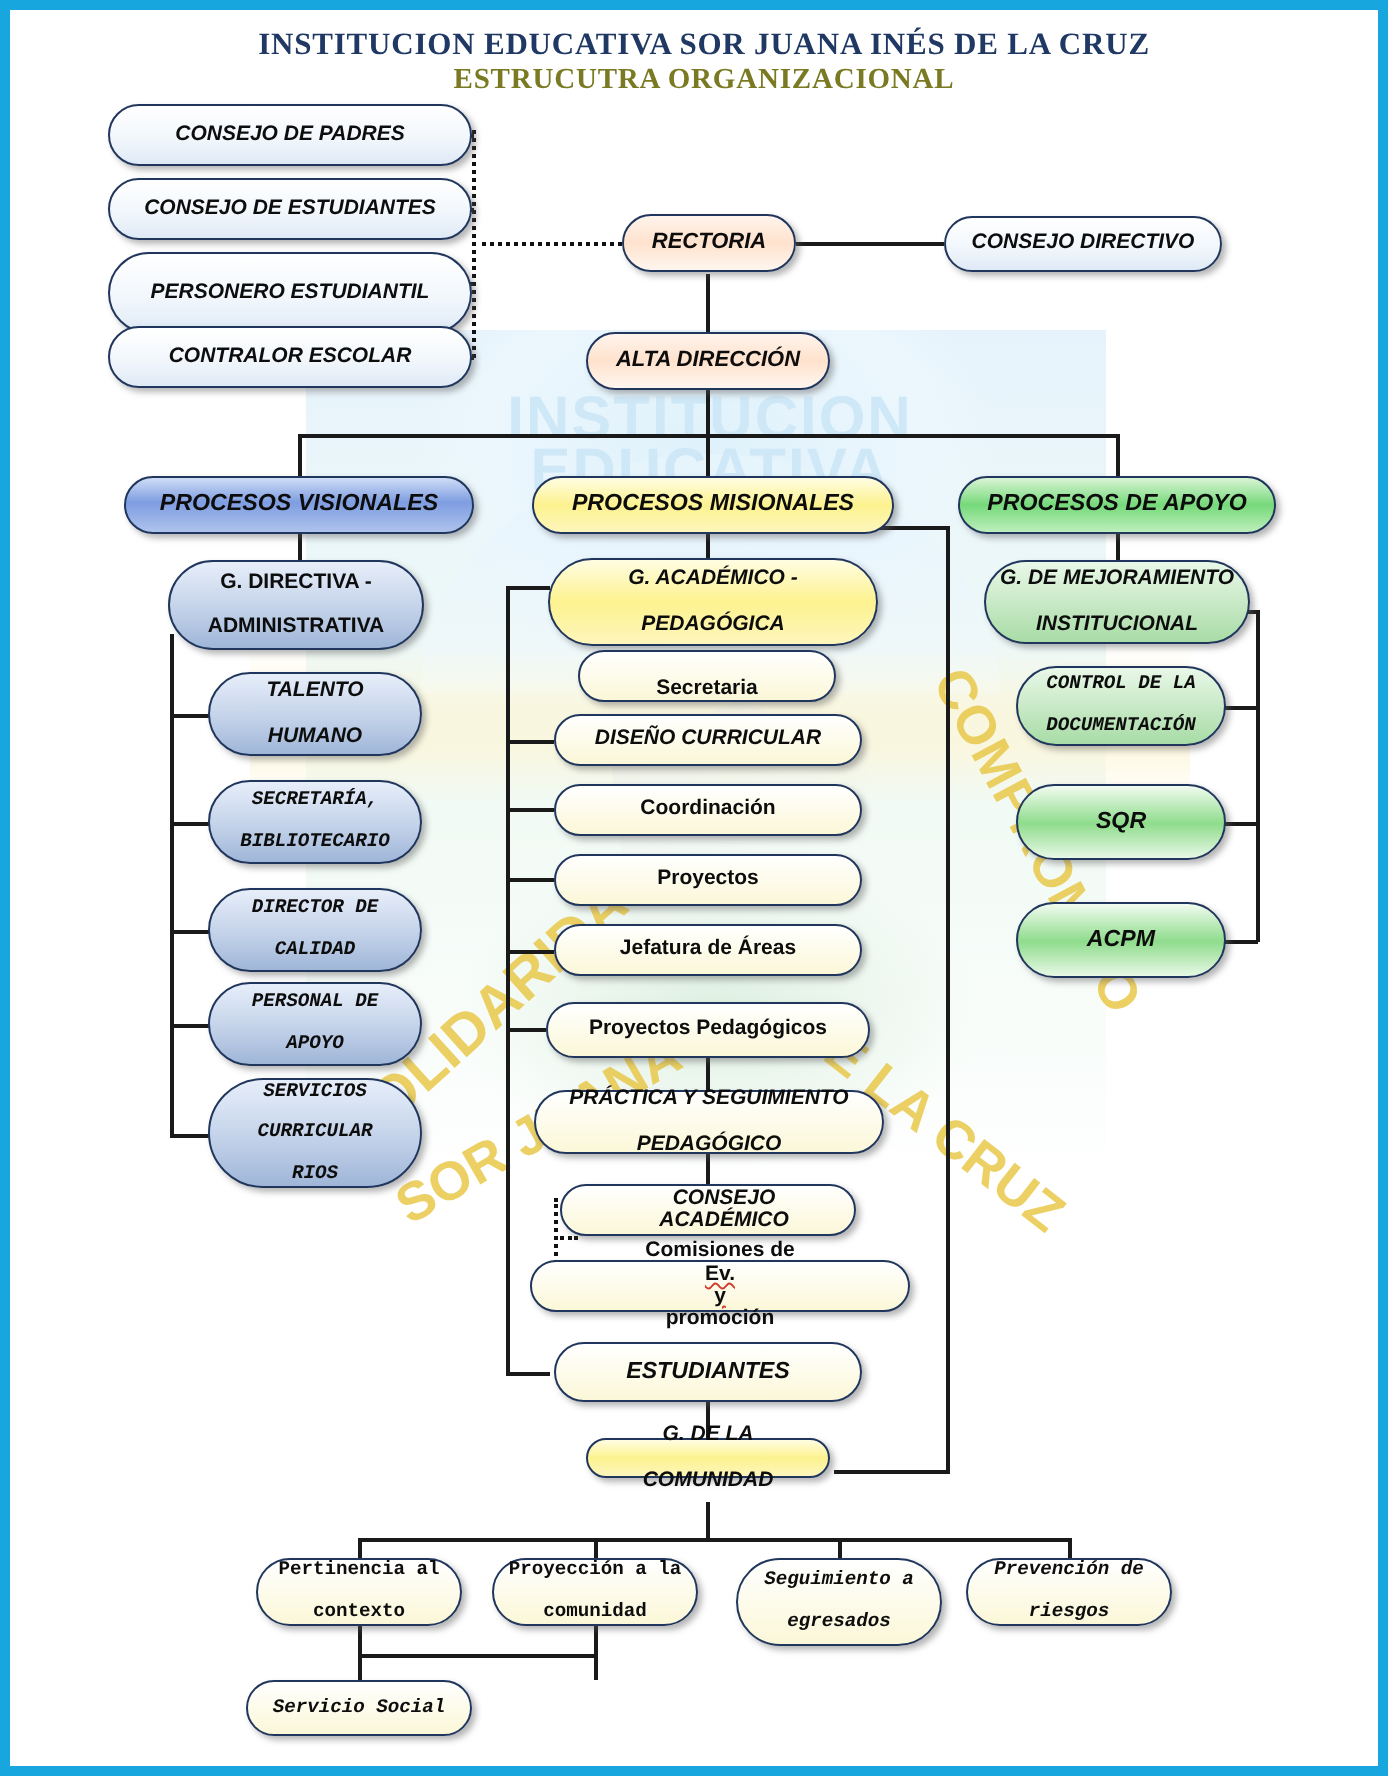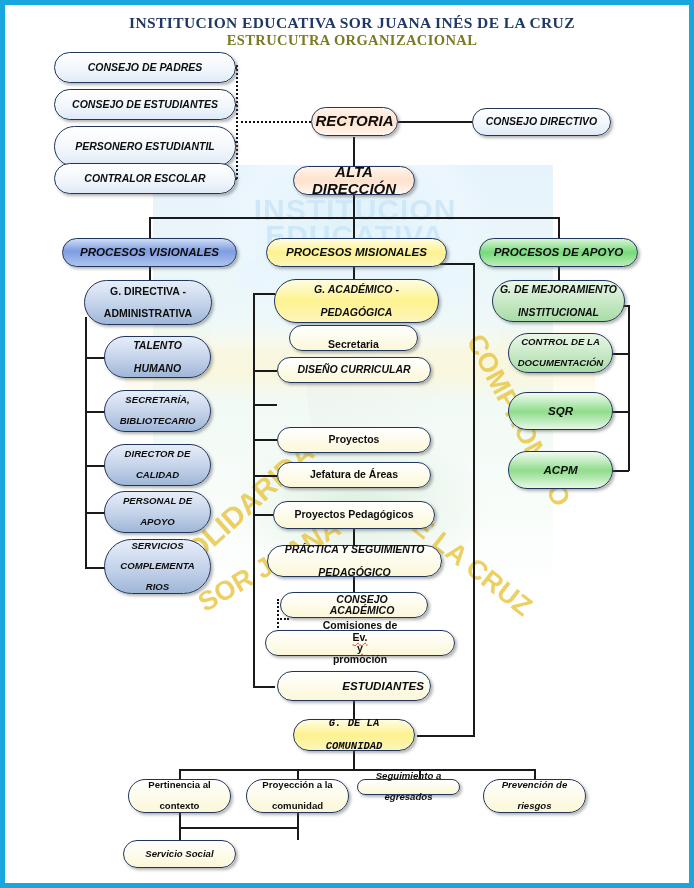--- a/index.html
+++ b/index.html
@@ -110,23 +110,23 @@
   .f-peach{ background:linear-gradient(180deg,#fff4ec 0%, #ffe2cd 50%, #fff6ef 100%); }
   .f-bluel{ background:linear-gradient(180deg,#e7eefa 0%, #c3d2e9 55%, #9fb6d8 100%); }
   .f-bluehdr{ background:linear-gradient(180deg,#cfddf6 0%, #7e9de1 45%, #aec3ec 100%); }
   .f-yellow{ background:linear-gradient(180deg,#fffde2 0%, #fdf28f 50%, #fdf6bc 100%); }
   .f-cream{ background:linear-gradient(180deg,#ffffff 0%, #fdfbe9 55%, #fbf7d8 100%); }
   .f-green{ background:linear-gradient(180deg,#d9f4d5 0%, #76d97a 50%, #bdeebb 100%); }
   .f-greenl{ background:linear-gradient(180deg,#e9f8e8 0%, #c6e8c4 55%, #a8dca6 100%); }
   .f-greenr{ background:linear-gradient(180deg,#f1fbf0 0%, #8fdc8c 52%, #e7f8e6 100%); }
 
   .t11{ font-size:10.5px; }
-  .t10{ font-size:9.6px; }
+  .t10{ font-size:9.6px;font-family:Liberation Mono, monospace; }
   .t12{ font-size:11.6px; }
-  .t13{ font-size:15px; }
+  .t13{ font-size:11px; }
   .nonital{ font-style:normal; }
   .redunder{
     text-decoration:underline;
     text-decoration-color:#d23b2b;
     text-decoration-style:wavy;
     text-decoration-thickness:1px;
   }
   .greenunder{
     text-decoration:underline;
     text-decoration-color:#3a8f3a;
@@ -279,36 +279,39 @@
   </div>
   <div class="node f-bluel t10" style="left:99px; top:486px; width:107px; height:42px;">
     <span>
       <span>PERSONAL DE</span><br>
       <span>APOYO</span>
     </span>
   </div>
   <div class="node f-bluel t10" style="left:99px; top:534px; width:107px; height:55px;">
     <span>
       <span>SERVICIOS</span><br>
-      <span>COMPLEMENTA</span><br>
+      <span>CURRICULAR</span><br>
       <span>RIOS</span>
     </span>
   </div>
 
   <div class="node f-yellow t11" style="left:269px; top:274px; width:165px; height:44px;">
     <span>
       <span>G. ACADÉMICO -</span><br>
       <span>PEDAGÓGICA</span>
     </span>
   </div>
   <div class="node f-cream t11 nonital" style="left:284px; top:320px; width:129px; height:26px;align-items:flex-end;">
     <span>Secretaria</span>
   </div>
   <div class="node f-cream t11" style="left:272px; top:352px; width:154px; height:26px;">
     <span>DISEÑO CURRICULAR</span>
+  </div>
+  <div class="node f-cream t11 nonital" style="left:272px; top:387px; width:154px; height:26px;">
+    <span>Coordinación</span>
   </div>
   <div class="node f-cream t11 nonital" style="left:272px; top:422px; width:154px; height:26px;">
     <span>Proyectos</span>
   </div>
   <div class="node f-cream t11 nonital" style="left:272px; top:457px; width:154px; height:26px;">
     <span>Jefatura de Áreas</span>
   </div>
   <div class="node f-cream t11 nonital" style="left:268px; top:496px; width:162px; height:28px;">
     <span>Proyectos Pedagógicos</span>
   </div>
@@ -322,25 +325,25 @@
     <span>CONSEJO ACADÉMICO</span>
   </div>
   <div class="node f-cream t11 nonital" style="left:260px; top:625px; width:190px; height:26px;">
     <span>
       <span>Comisiones de </span>
         <span class="redunder">Ev.</span>
         <span class="redunder"> y</span>
         <span> promoción</span>
     </span>
   </div>
-  <div class="node f-cream t12" style="left:272px; top:666px; width:154px; height:30px;justify-content:flex-end;">
+  <div class="node f-cream t12" style="left:272px; top:666px; width:154px; height:30px;">
     <span>ESTUDIANTES</span>
   </div>
 
-  <div class="node f-yellow t11" style="left:288px; top:714px; width:122px; height:32px;font-family:Liberation Mono, monospace;">
+  <div class="node f-yellow t11" style="left:288px; top:714px; width:122px; height:20px;">
     <span>
       <span>G. DE LA</span><br>
       <span>COMUNIDAD</span>
     </span>
   </div>
 
   <div class="node f-greenl t11" style="left:487px; top:275px; width:133px; height:42px;">
     <span>
       <span>G. DE MEJORAMIENTO</span><br>
       <span>INSTITUCIONAL</span>
@@ -364,21 +367,21 @@
       <span>Pertinencia al</span><br>
       <span>contexto</span>
     </span>
   </div>
   <div class="node f-cream t10 nonital" style="left:241px; top:774px; width:103px; height:34px;">
     <span>
       <span>Proyección a la</span><br>
       <span>comunidad</span>
     </span>
   </div>
-  <div class="node f-cream t10" style="left:352px; top:774px; width:103px; height:16px;text-align:center;">
+  <div class="node f-cream t10" style="left:363px; top:774px; width:103px; height:44px;text-align:center;">
     <span>
       <span>Seguimiento a</span><br>
       <span>egresados</span>
     </span>
   </div>
   <div class="node f-cream t10" style="left:478px; top:774px; width:103px; height:34px;">
     <span>
       <span>Prevención de</span><br>
       <span>riesgos</span>
     </span>

